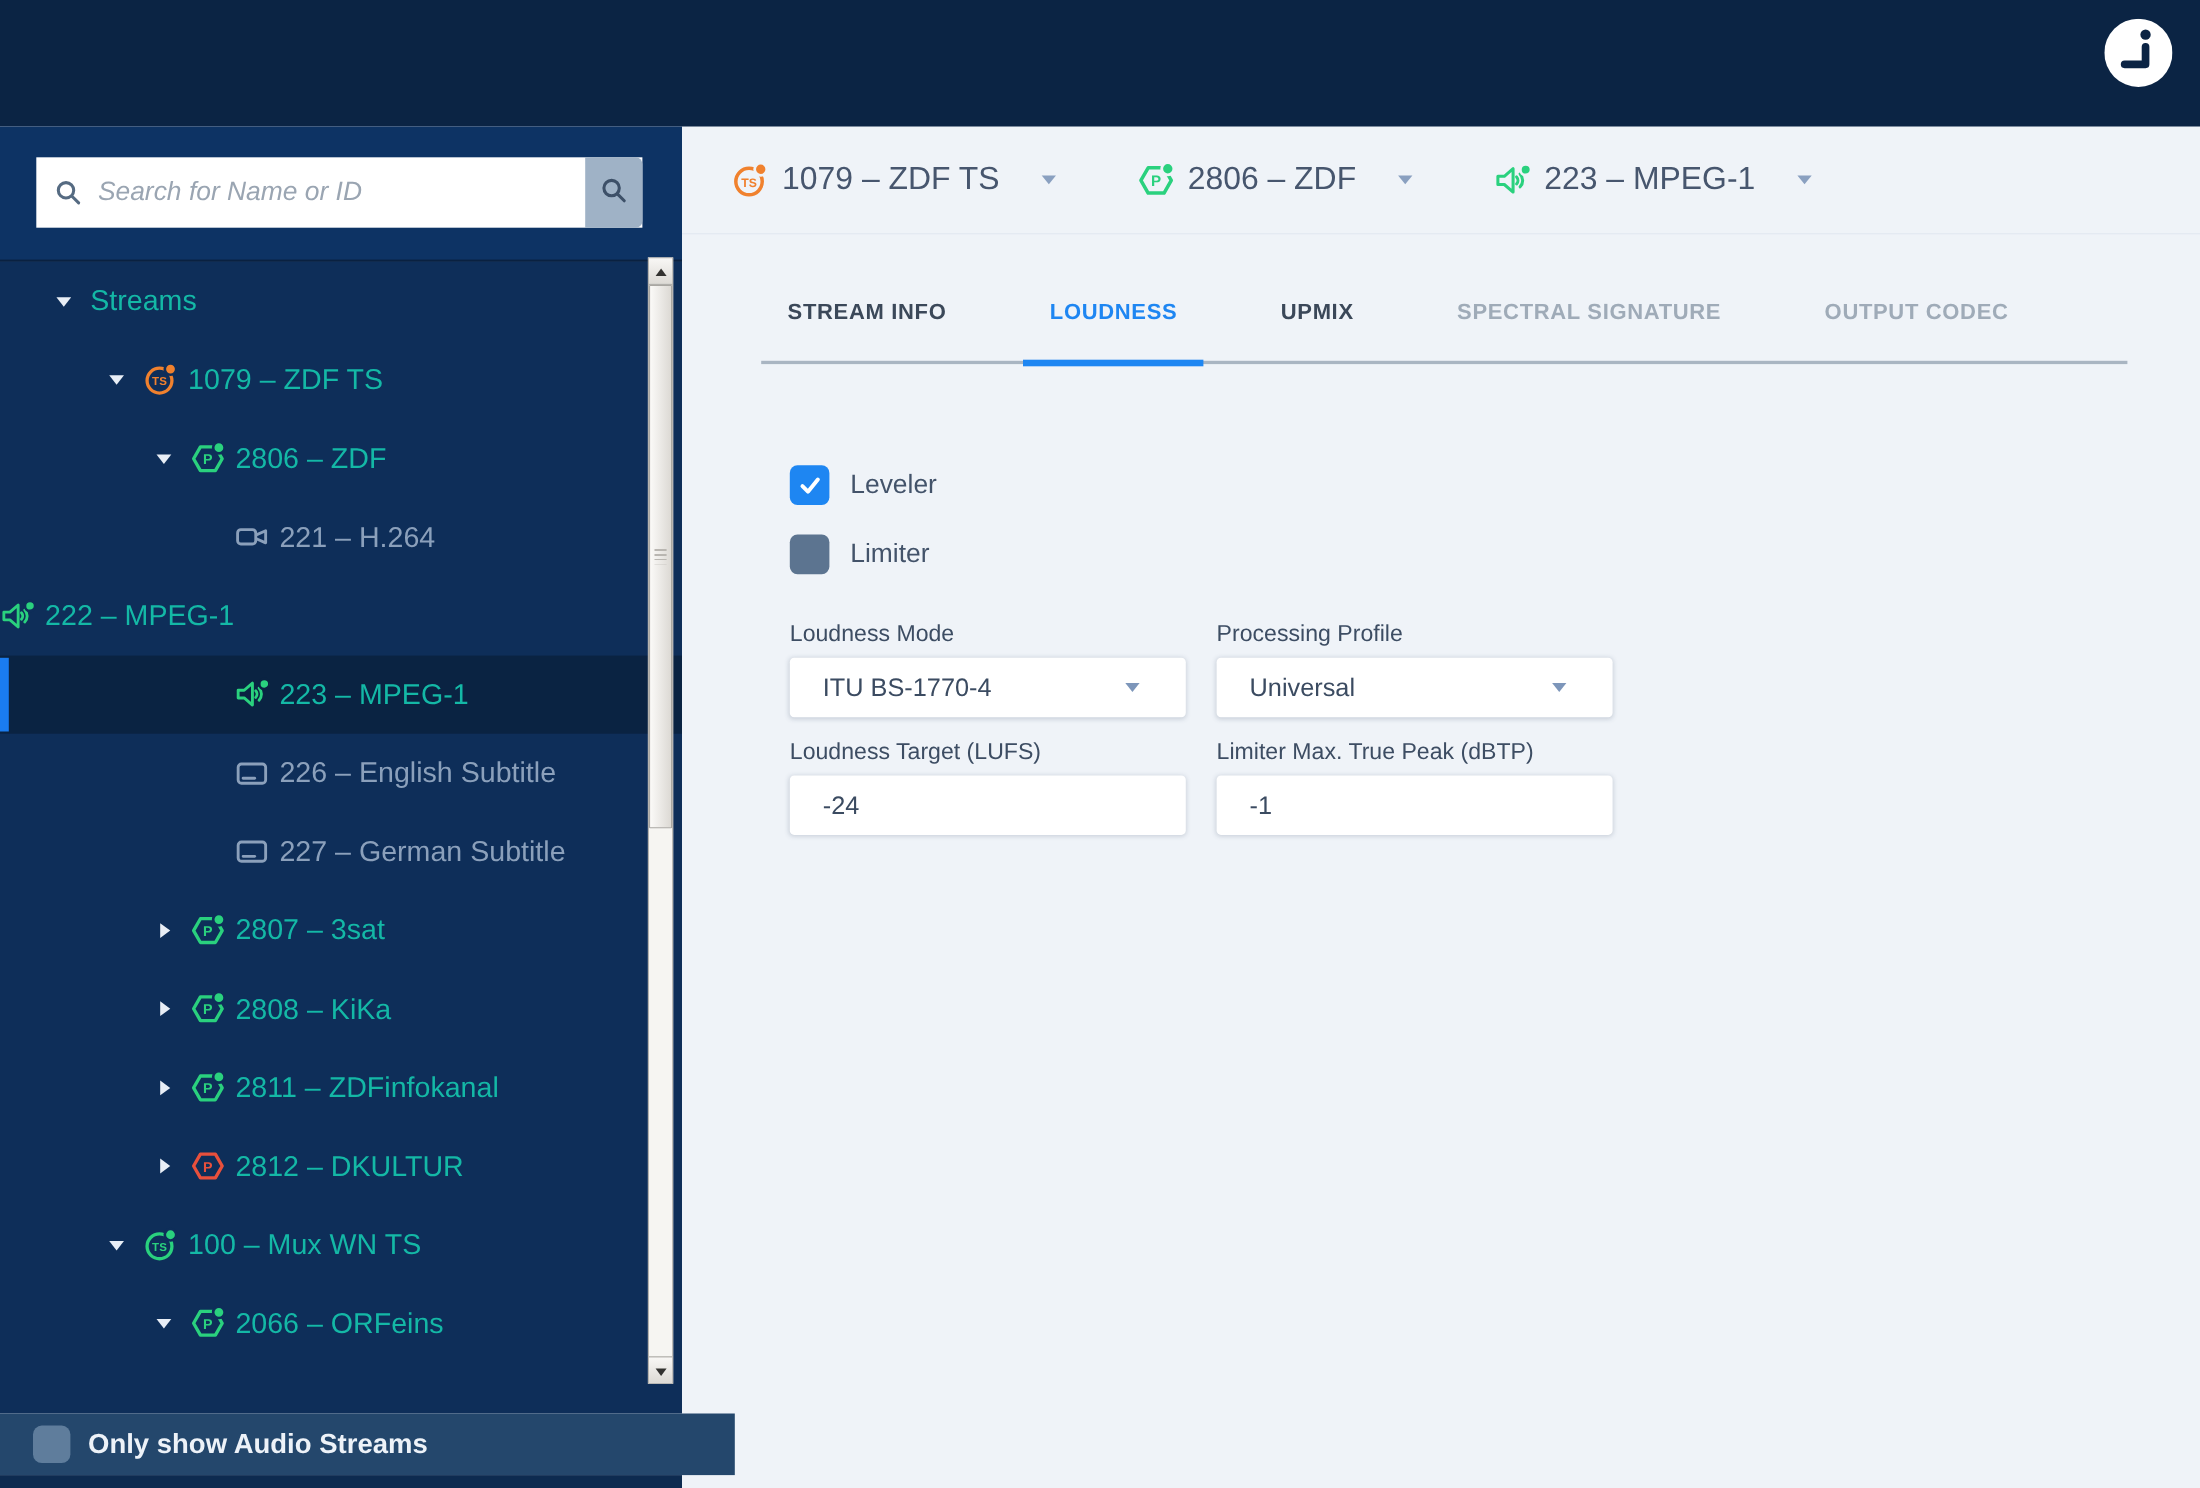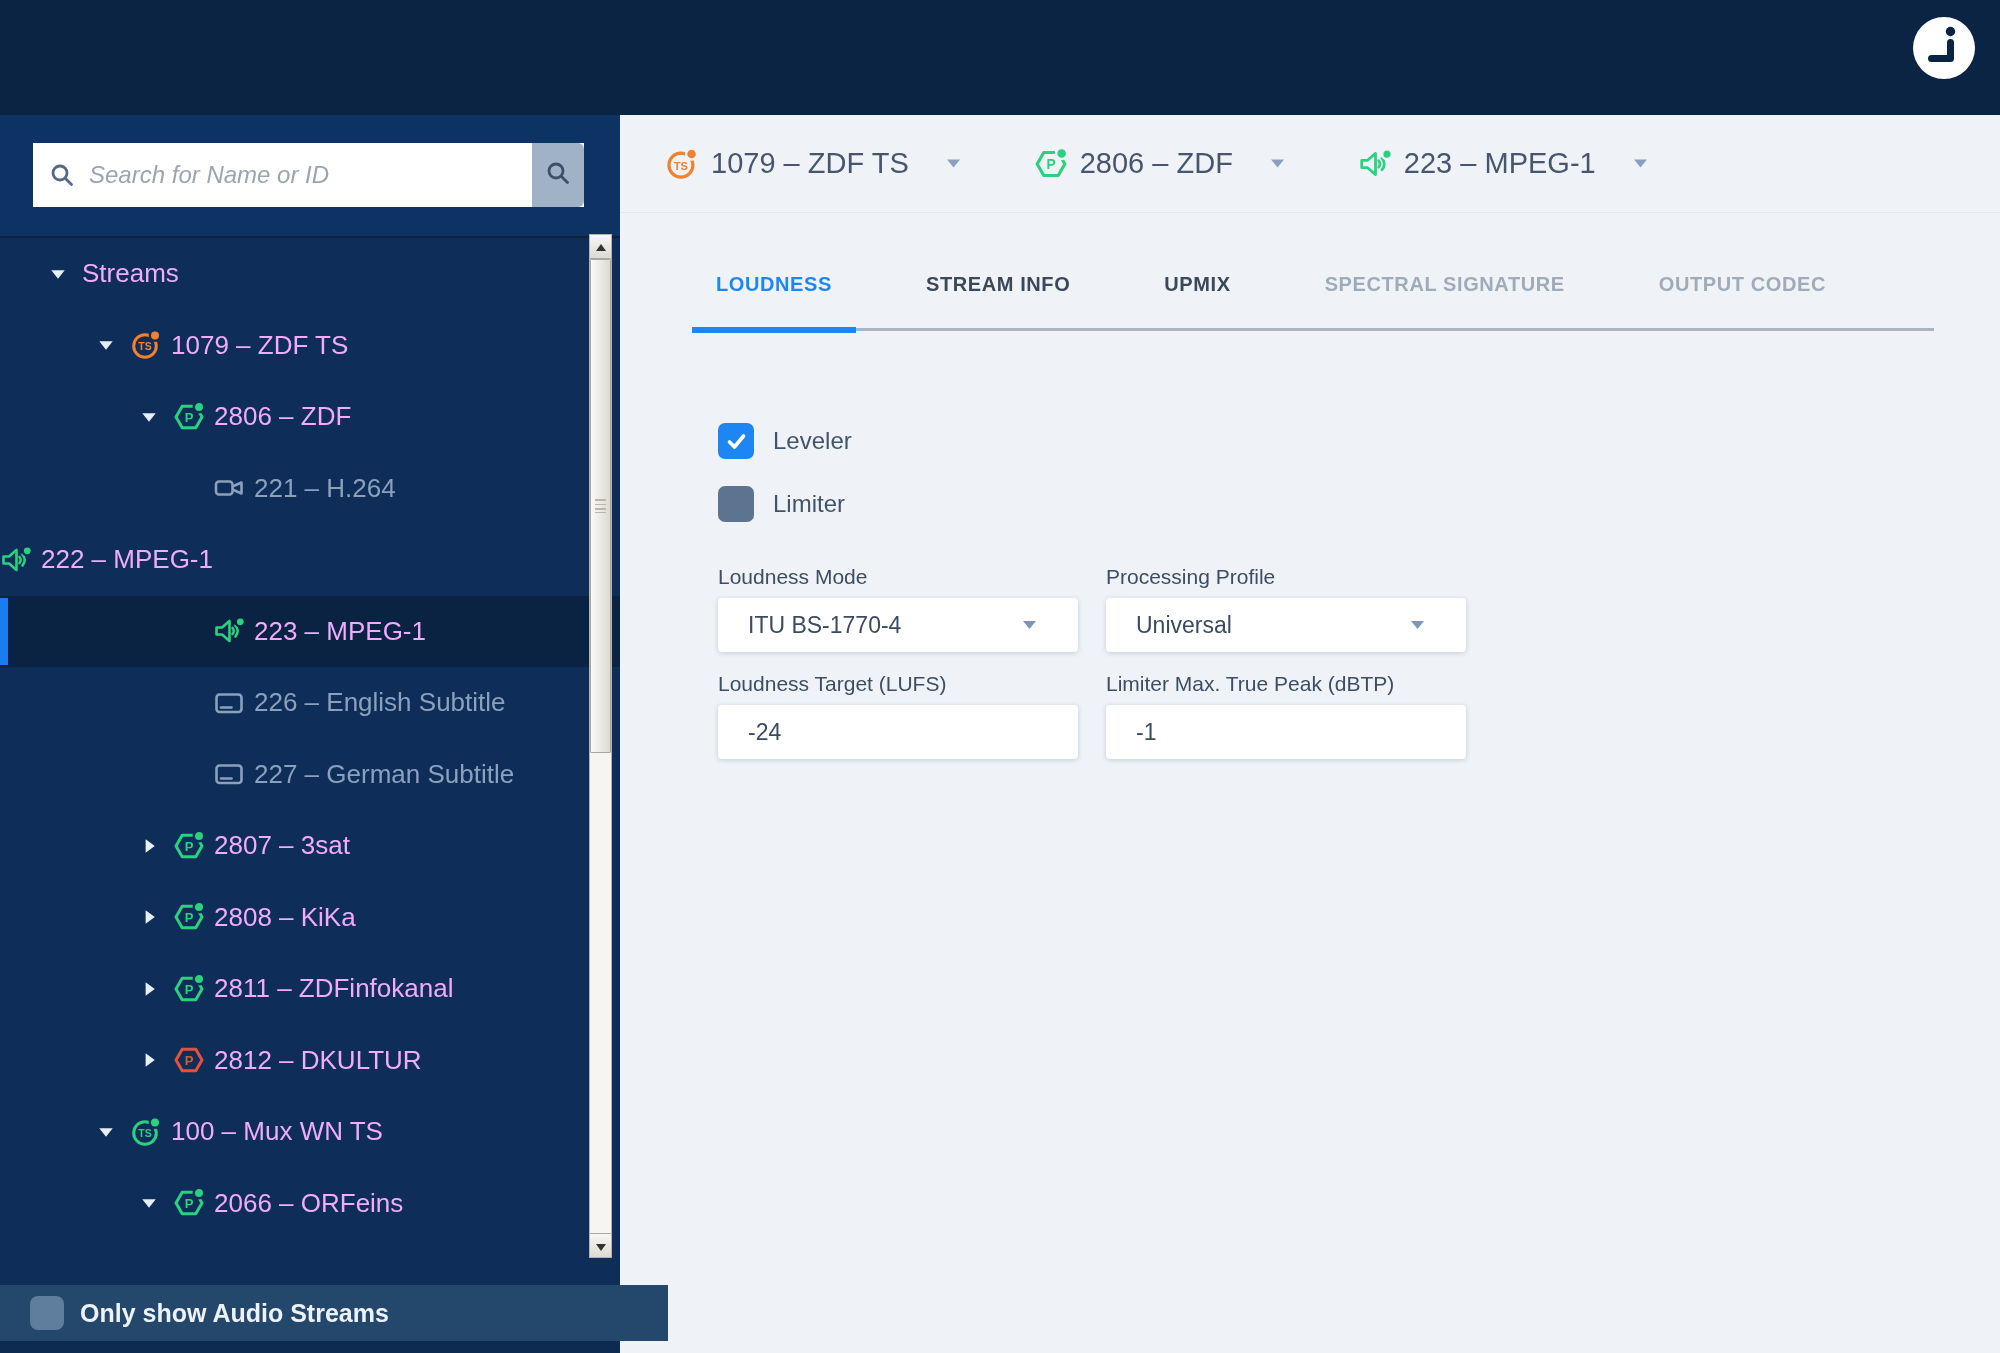--- a/index.html
+++ b/index.html
@@ -22,21 +22,21 @@
   #search-box .lead-icon{margin-left:16px;display:flex;}
   #search-btn{width:52px;height:64px;background:#9fb2c6;border-radius:0 6px 6px 0;
               display:flex;align-items:center;justify-content:center;cursor:pointer;}
 
   #tree-panel{left:0;top:238px;width:620px;height:1047px;background:#0e2e59;overflow:hidden;}
   .trow{position:relative;display:flex;align-items:center;height:71.5px;width:588px;cursor:pointer;}
   .trow .accent{position:absolute;left:0;top:2px;bottom:2px;width:8px;background:#1a7cf0;}
   .trow.sel{background:#0a2342;}
   .trow .expander{width:24px;height:24px;display:flex;align-items:center;justify-content:center;margin-right:12px;flex:none;}
   .trow .ticon{width:32px;height:32px;margin-right:9px;flex:none;display:flex;}
-  .trow .tlabel{font-size:26px;color:#f0abfc;white-space:nowrap;}
+  .trow .tlabel{font-size:26px;color:#14b8a6;white-space:nowrap;}
   .trow.muted .tlabel{color:#8ba0bb;}
 
   
   #vscroll{left:589px;top:234px;width:23px;height:1024px;background:#f6f5f2;
            border:1px solid #b5b3ae;box-sizing:border-box;}
   .sbtn{position:absolute;left:0;width:21px;height:23px;background:linear-gradient(#f8f7f5,#dddad5);
         border-bottom:1px solid #aaa8a3;display:flex;align-items:center;justify-content:center;cursor:pointer;}
   .sbtn.down{bottom:0;border-bottom:none;border-top:1px solid #aaa8a3;}
   #sthumb{position:absolute;left:0px;top:24px;width:21px;height:494px;cursor:grab;
           background:linear-gradient(90deg,#fbfaf8,#dcd9d4);border:1px solid #a9a7a2;box-sizing:border-box;border-radius:1px;}
@@ -356,26 +356,26 @@
     <span class="clabel">223 – MPEG-1</span>
     <span class="ccaret">
           <svg width="17" height="13" viewBox="0 0 17 13">
             <polygon points="2,2.5 15,2.5 8.5,10.5" fill="#8aa0c0"></polygon>
           </svg>
         </span>
       </div>
     </div>
 
   <div id="tabstrip" class="abs">
+      <div class="tab">
+        <span>STREAM INFO</span>
+      </div>
       <div class="tab active">
         <span>LOUDNESS</span>
         <div class="underline"></div>
-      </div>
-      <div class="tab">
-        <span>STREAM INFO</span>
       </div>
       <div class="tab">
         <span>UPMIX</span>
       </div>
       <div class="tab disabled">
         <span>SPECTRAL SIGNATURE</span>
       </div>
       <div class="tab disabled">
         <span>OUTPUT CODEC</span>
       </div>

